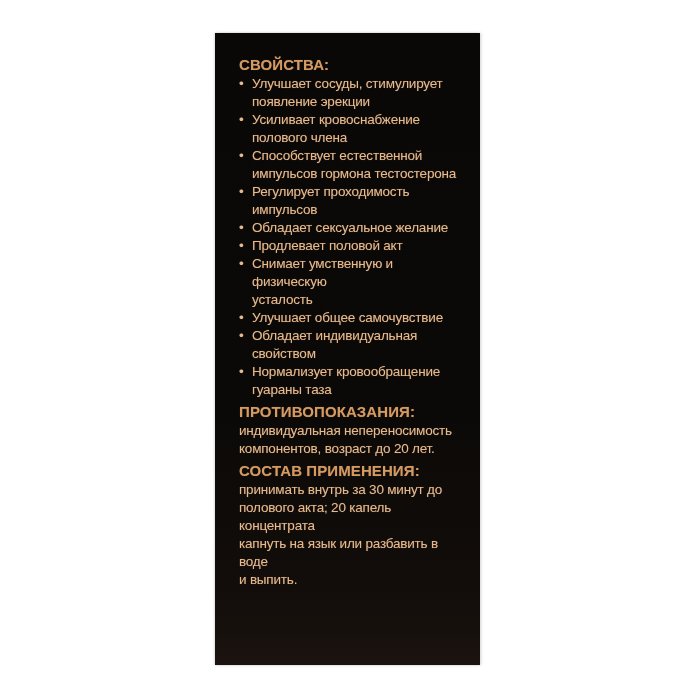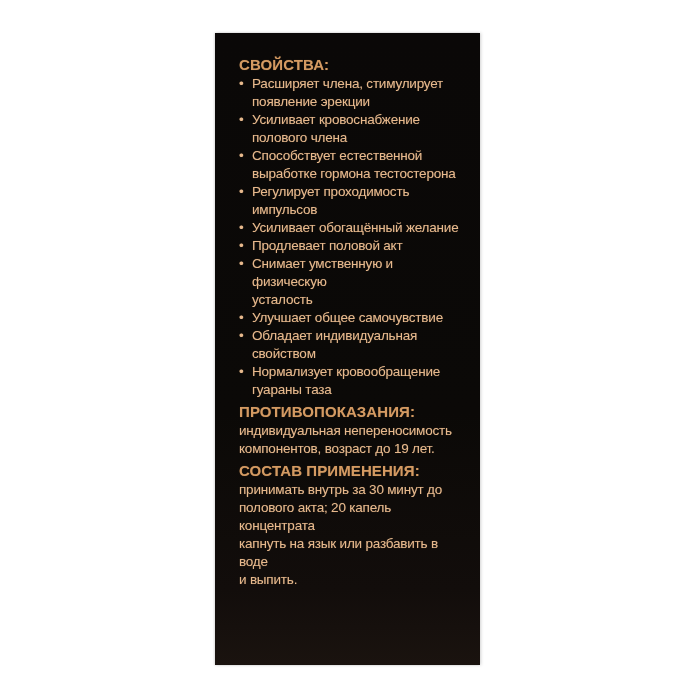--- a/index.html
+++ b/index.html
@@ -75,41 +75,41 @@
 <body>
 
 <div class="canvas">
   <div class="package">
 
     <div class="label-heading first">СВОЙСТВА:</div>
 
     <ul class="bullet-list">
       <li>
         <span class="bullet-dot">•</span>
-        <span class="label-text bullet-text">Расширяет члена, стимулирует
+        <span class="label-text bullet-text">Улучшает сосуды, стимулирует
 появление эрекции</span>
       </li>
       <li>
         <span class="bullet-dot">•</span>
         <span class="label-text bullet-text">Усиливает кровоснабжение
 полового члена</span>
       </li>
       <li>
         <span class="bullet-dot">•</span>
         <span class="label-text bullet-text">Способствует естественной
-выработке гормона тестостерона</span>
+импульсов гормона тестостерона</span>
       </li>
       <li>
         <span class="bullet-dot">•</span>
         <span class="label-text bullet-text">Регулирует проходимость
 импульсов</span>
       </li>
       <li>
         <span class="bullet-dot">•</span>
-        <span class="label-text bullet-text">Усиливает обогащённый желание</span>
+        <span class="label-text bullet-text">Обладает сексуальное желание</span>
       </li>
       <li>
         <span class="bullet-dot">•</span>
         <span class="label-text bullet-text">Продлевает половой акт</span>
       </li>
       <li>
         <span class="bullet-dot">•</span>
         <span class="label-text bullet-text">Снимает умственную и физическую
 усталость</span>
       </li>
@@ -125,21 +125,21 @@
       <li>
         <span class="bullet-dot">•</span>
         <span class="label-text bullet-text">Нормализует кровообращение
 гуараны таза</span>
       </li>
     </ul>
 
 
     <div class="label-heading">ПРОТИВОПОКАЗАНИЯ:</div>
     <p class="label-text">индивидуальная непереносимость
-компонентов, возраст до 19 лет.</p>
+компонентов, возраст до 20 лет.</p>
 
     <div class="label-heading">СОСТАВ ПРИМЕНЕНИЯ:</div>
     <p class="label-text">принимать внутрь за 30 минут до
 полового акта; 20 капель концентрата
 капнуть на язык или разбавить в воде
 и выпить.</p>
 
   </div>
 </div>
 

